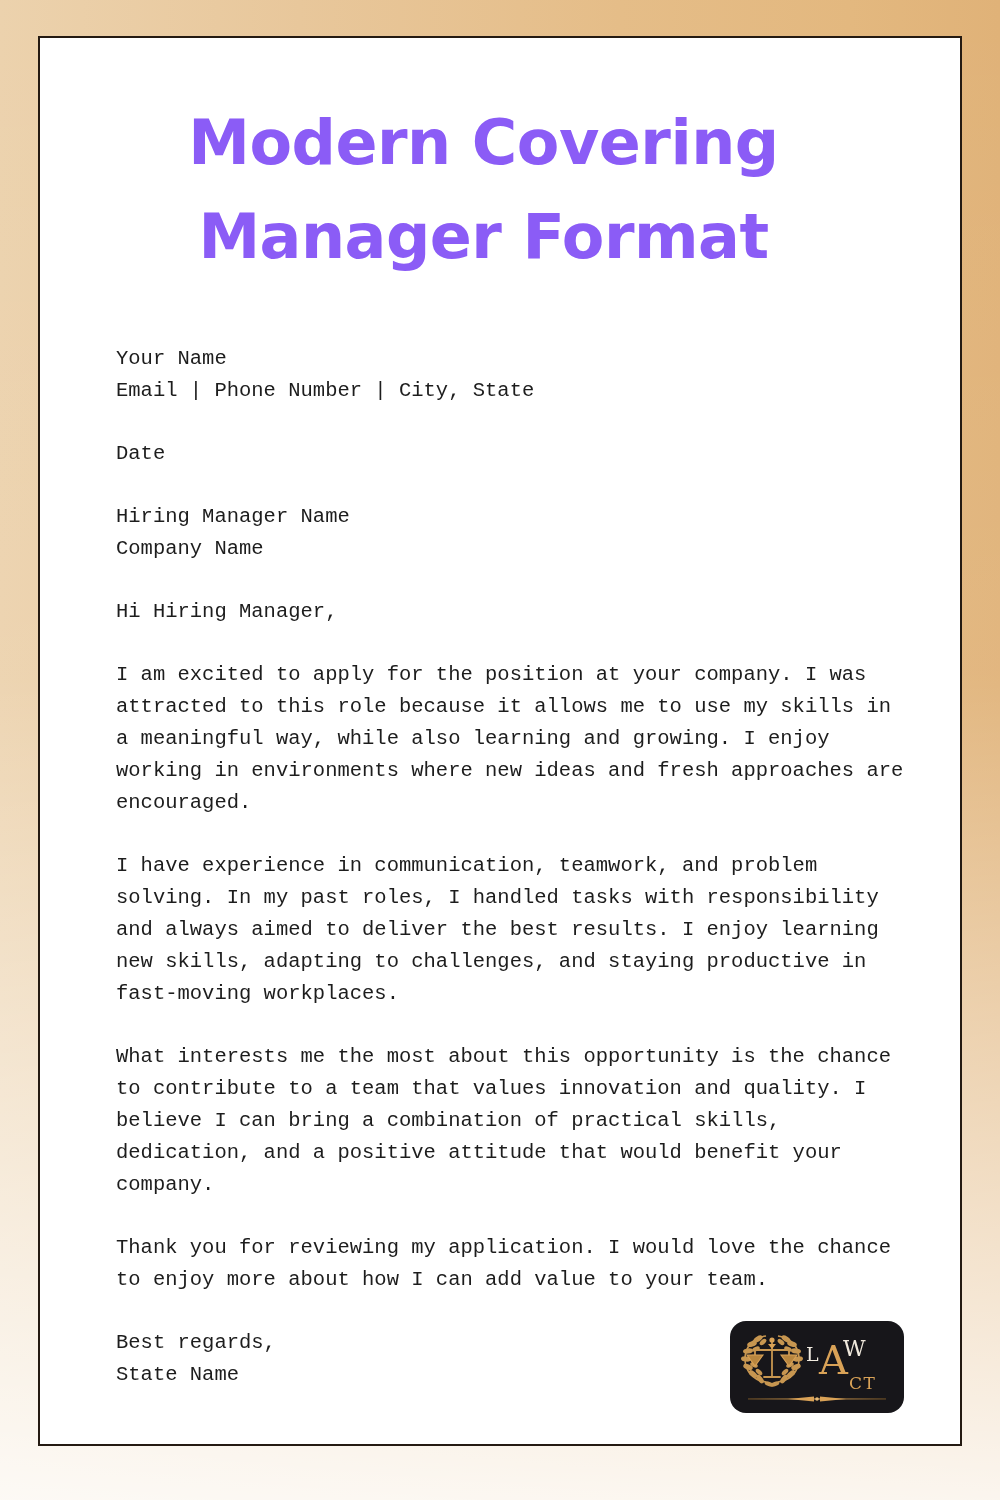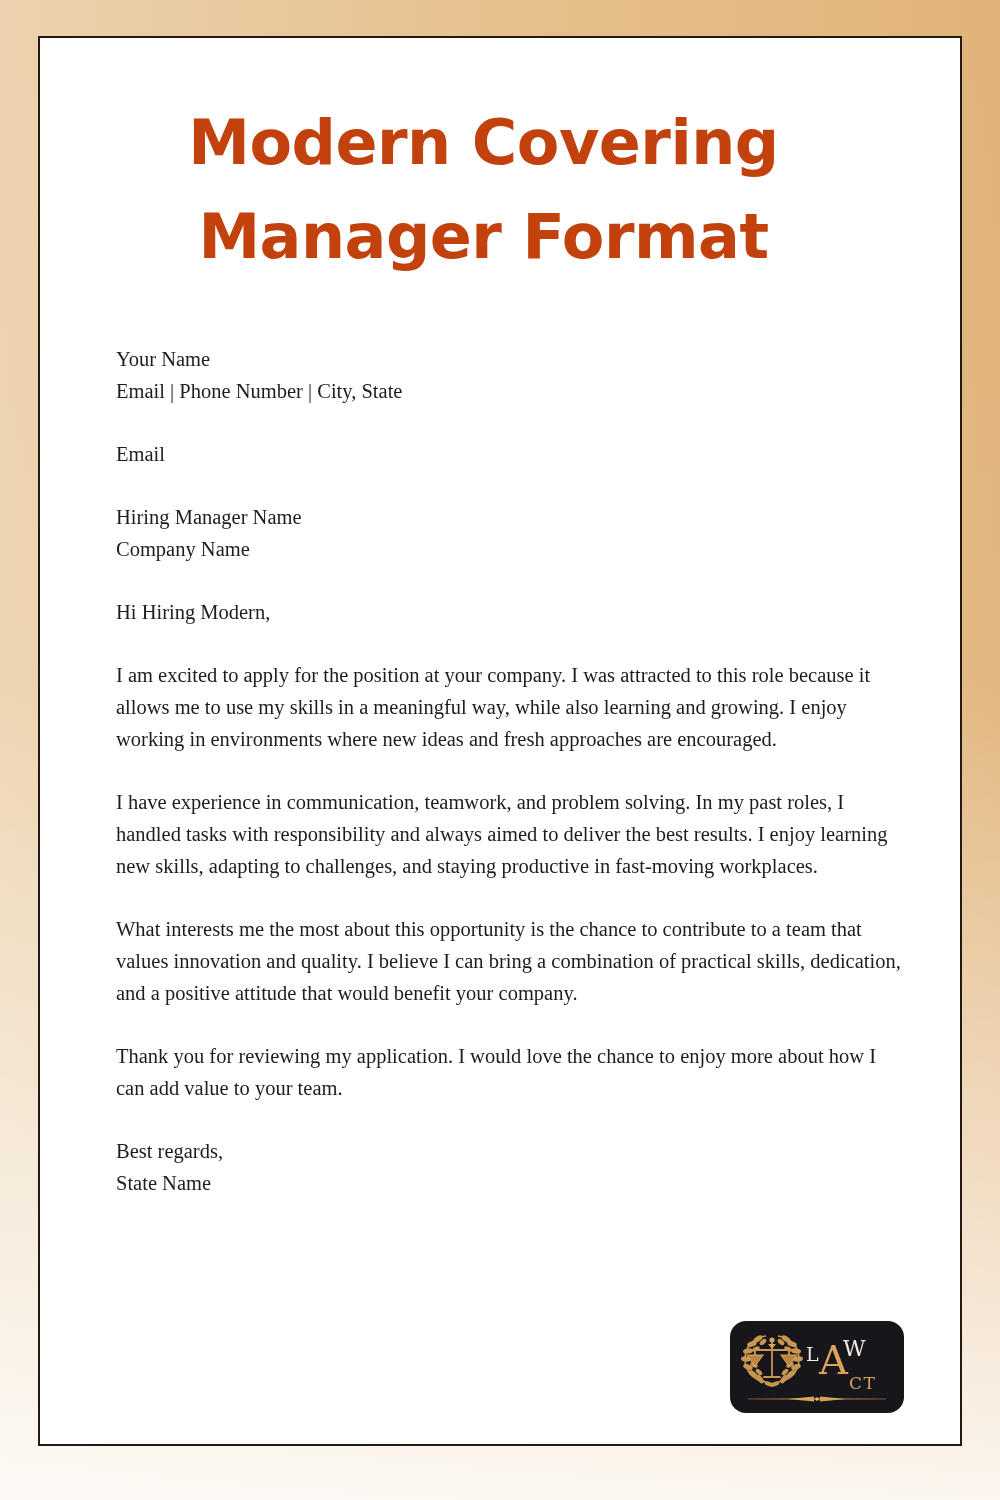--- a/index.html
+++ b/index.html
@@ -48,34 +48,34 @@
   
   #doc-title {
     margin: 0;
     padding: 58px 60px 0 27px;
     text-align: center;
     font-family: "DejaVu Sans", "Liberation Sans", sans-serif;
     font-weight: bold;
     font-size: 62px;
     line-height: 1.52;
     letter-spacing: -0.5px;
-    color: #c2410c;
+    color: #8b5cf6;
   }
   #doc-title .tline { display: block; }
 
   
   #letter-body {
     position: absolute;
     left: 76px;
     top: 305px;
     width: 790px;
     font-size: 20.5px;
     line-height: 32px;
     color: #1d1d1d;
-    font-family: Liberation Serif, serif;
+    font-family: Liberation Mono, monospace;
   }
   .blk {
     margin: 0 0 31px 0;
     white-space: pre-line;
   }
   .blk:last-child { margin-bottom: 0; }
 
   
   #logo {
     position: absolute;
@@ -158,24 +158,24 @@
   <div id="sheet">
 
     <h1 id="doc-title">
       <span class="tline">Modern Covering</span>
       <span class="tline">Manager Format</span>
     </h1>
 
     <div id="letter-body">
       <p class="blk">Your Name
 Email | Phone Number | City, State</p>
-      <p class="blk">Email</p>
+      <p class="blk">Date</p>
       <p class="blk">Hiring Manager Name
 Company Name</p>
-      <p class="blk">Hi Hiring Modern,</p>
+      <p class="blk">Hi Hiring Manager,</p>
       <p class="blk">I am excited to apply for the position at your company. I was attracted to this role because it allows me to use my skills in a meaningful way, while also learning and growing. I enjoy working in environments where new ideas and fresh approaches are encouraged.</p>
       <p class="blk">I have experience in communication, teamwork, and problem solving. In my past roles, I handled tasks with responsibility and always aimed to deliver the best results. I enjoy learning new skills, adapting to challenges, and staying productive in fast-moving workplaces.</p>
       <p class="blk">What interests me the most about this opportunity is the chance to contribute to a team that values innovation and quality. I believe I can bring a combination of practical skills, dedication, and a positive attitude that would benefit your company.</p>
       <p class="blk">Thank you for reviewing my application. I would love the chance to enjoy more about how I can add value to your team.</p>
       <p class="blk">Best regards,
 State Name</p>
     </div>
 
     <div id="logo">
       <div id="logo-inner"></div>

